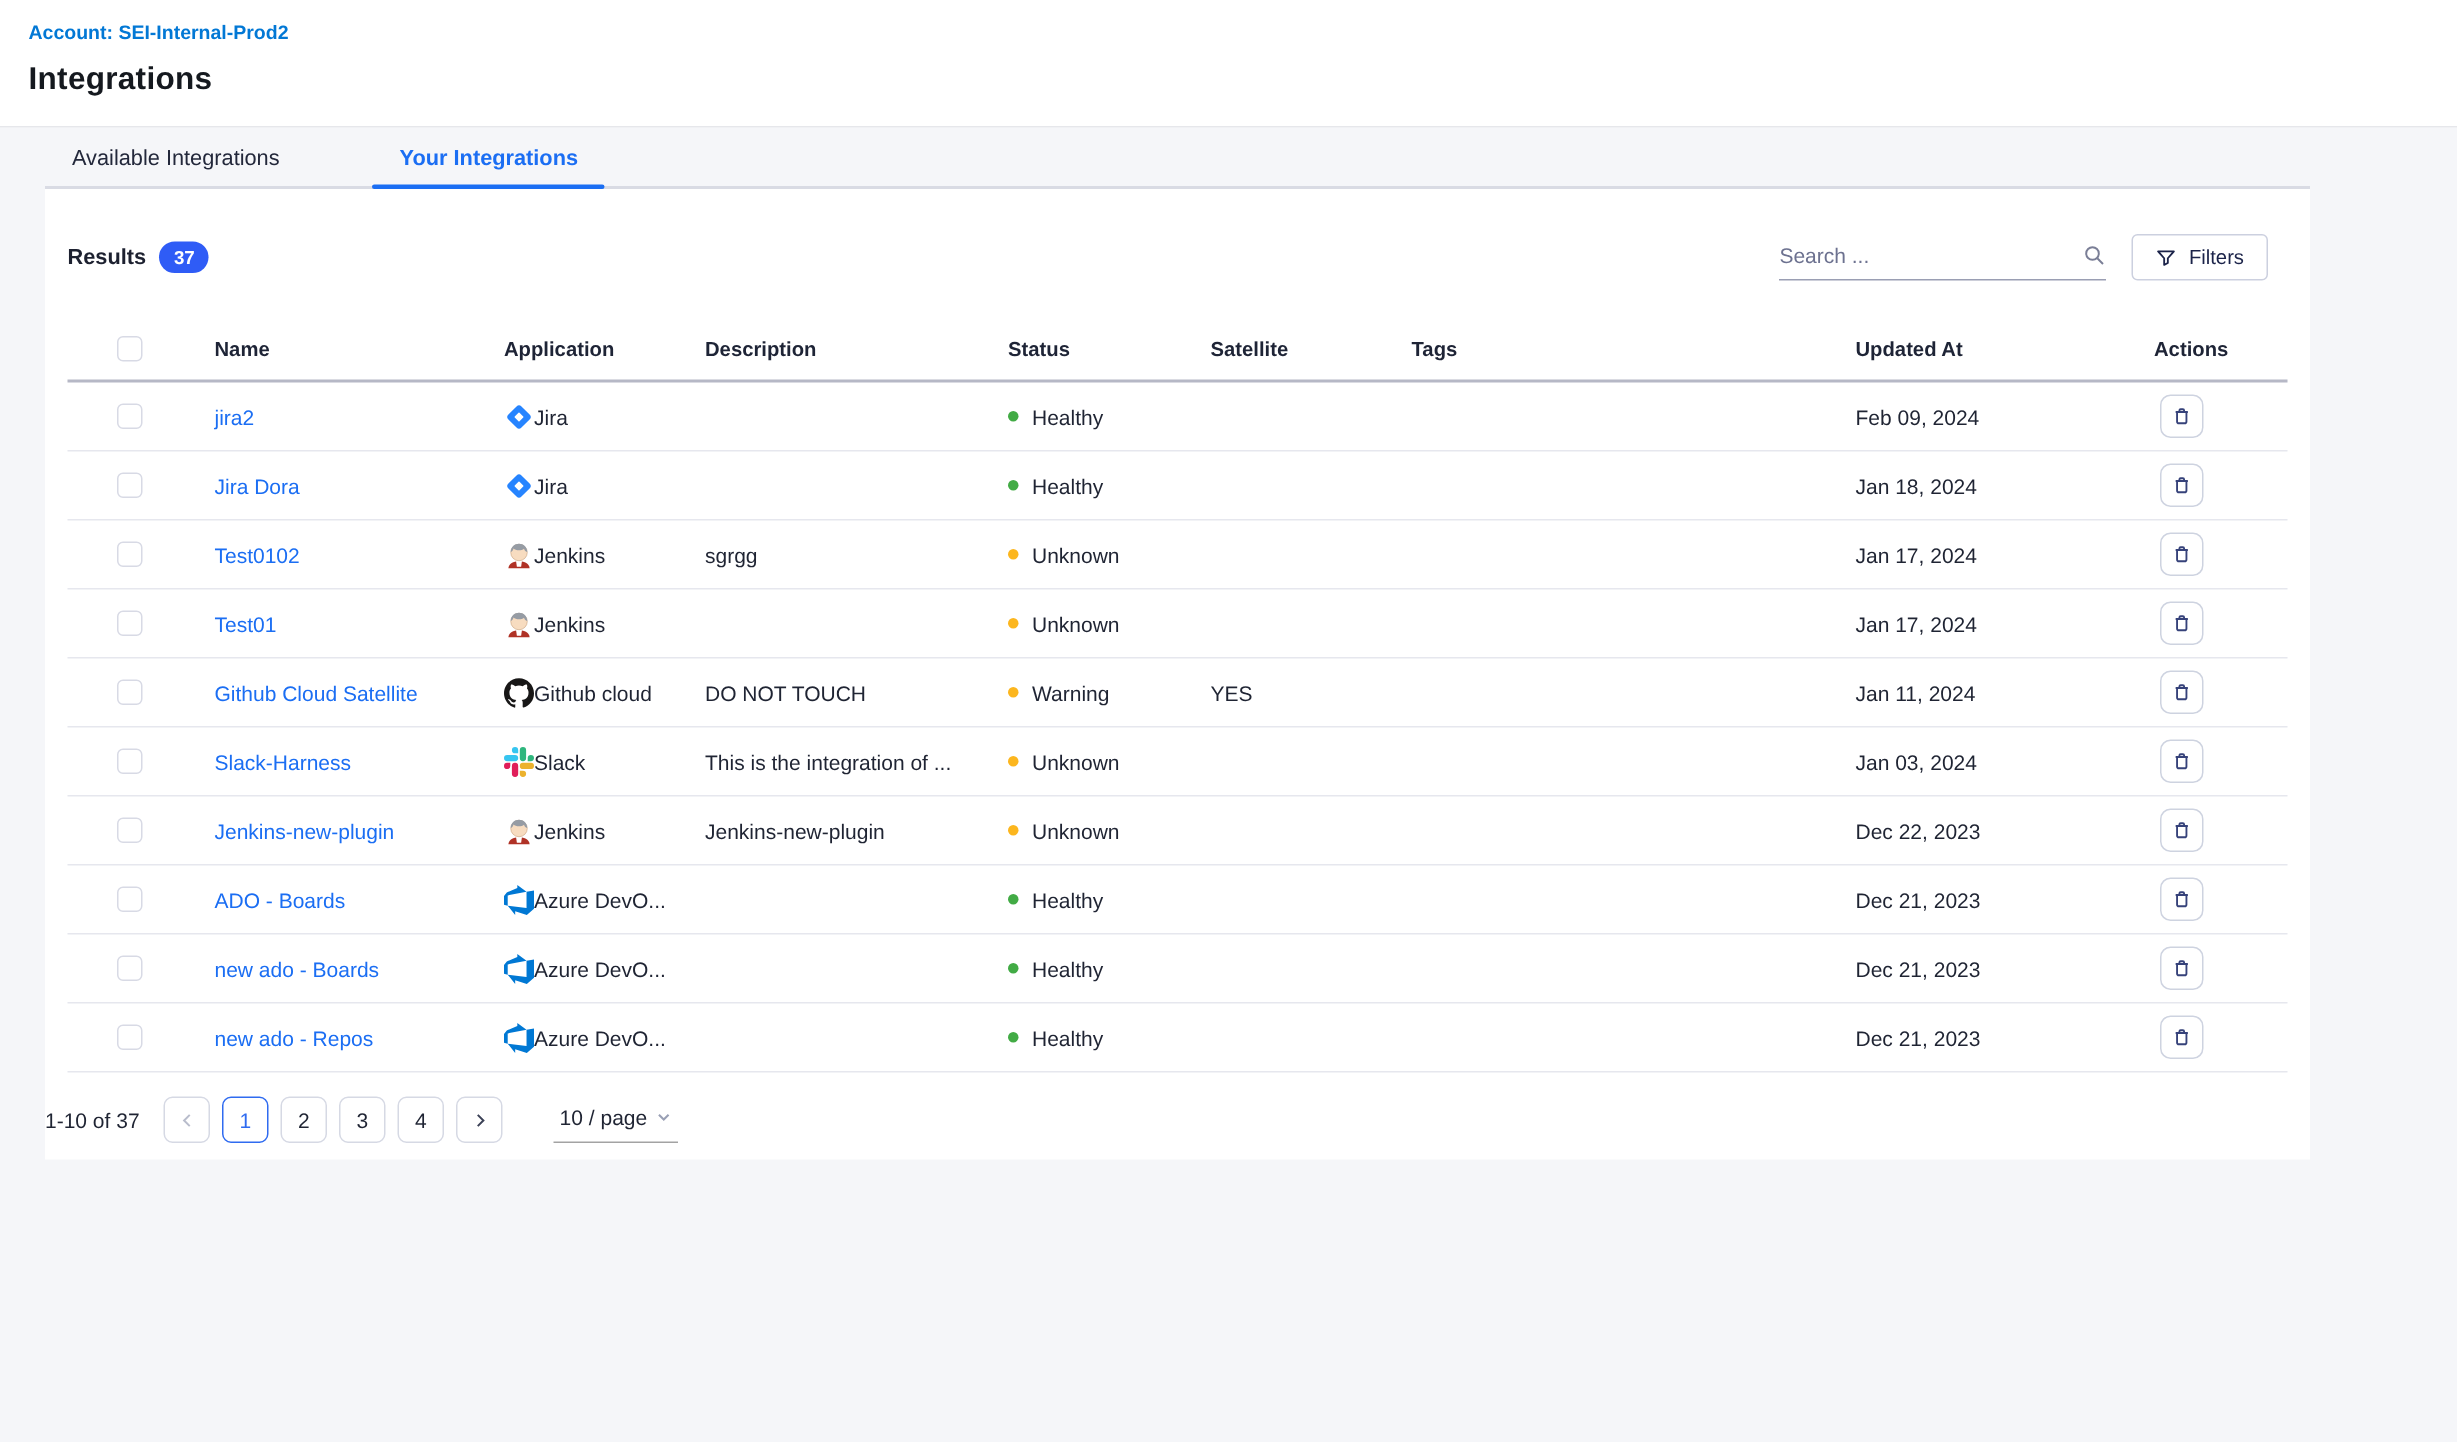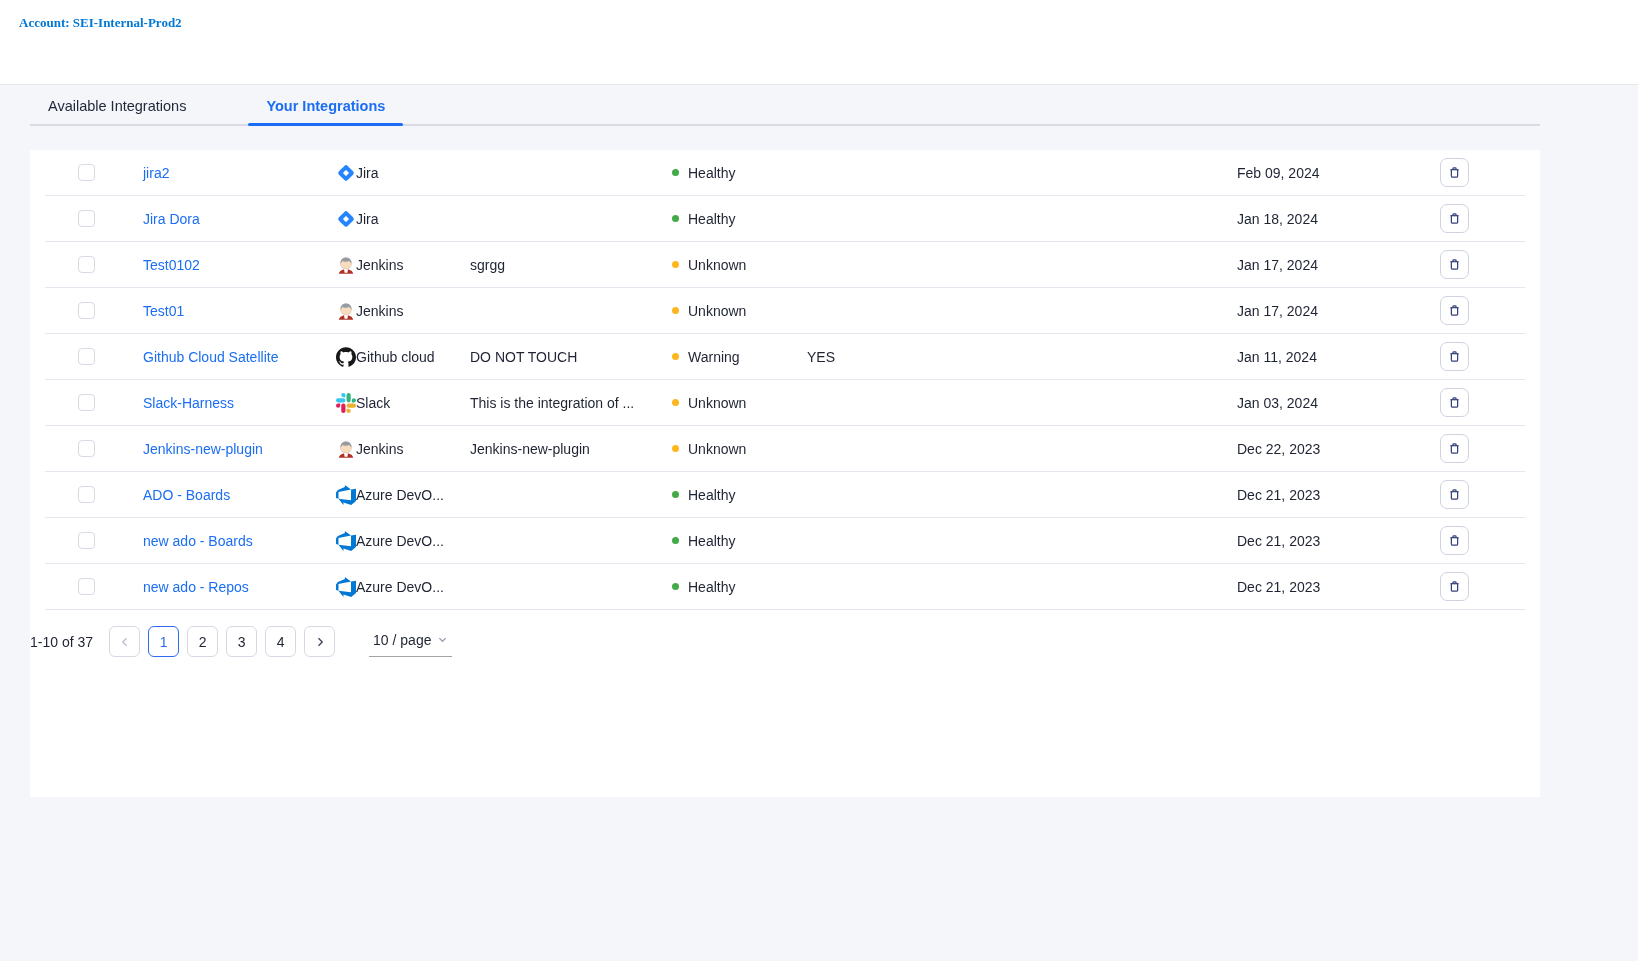--- a/index.html
+++ b/index.html
@@ -7,21 +7,21 @@
   body {
     font-family: "Liberation Sans", sans-serif;
     background:#f5f6f9;
     color:#1f2433;
   }
   
   .top-header {
     background:#fff; height:85px; padding:13px 0 0 19px;
     border-bottom:1px solid #e6e7eb;
   }
-  .account-link { font-size:13px; font-weight:700; color:#0278d5; text-decoration:none; display:inline-block; cursor:pointer;font-family:Liberation Serif, serif; }
+  .account-link { font-size:13px; font-weight:700; color:#0278d5; text-decoration:none; display:inline-block; cursor:pointer; }
   .page-title { font-size:21px; font-weight:700; color:#15191f; margin-top:10px; letter-spacing:.2px; }
   
   .tab-strip { padding:0; }
   .tabs {
     margin:0 98px 0 30px; display:flex; gap:44px;
     border-bottom:2px solid #d9dbe4; padding-left:0;
   }
   .tab {
     padding:13px 18px 10px; font-size:14.5px; color:#23283b;
     cursor:pointer; position:relative; white-space:nowrap;
@@ -108,33 +108,72 @@
   .page-size {
     margin-left:26px; display:flex; align-items:center; gap:6px;
     border-bottom:1px solid #a3a3a3; padding:5px 4px 8px; cursor:pointer;
   }
 </style>
 </head>
 <body>
 
 <header class="top-header">
   <a class="account-link">Account: SEI-Internal-Prod2</a>
+  <div class="page-title">Integrations</div>
 </header>
 
 <nav class="tab-strip">
   <div class="tabs">
     <div class="tab">Available Integrations</div>
     <div class="tab active">Your Integrations</div>
   </div>
 </nav>
 
 <main class="card">
 
+  <div class="toolbar">
+    <div class="results">
+      <span class="results-label">Results</span>
+      <span class="results-badge">37</span>
+    </div>
+    <div class="toolbar-right">
+      <div class="search-box">
+        <input type="text" placeholder="Search ..." style="">
+        <span style="display:inline-flex;">
+          <svg viewBox="0 0 16 16" width="16" height="16" fill="none" stroke="#7a7e96" stroke-width="1.3">
+              <circle cx="7" cy="7" r="4.2"></circle>
+              <path d="M10.2 10.2L14 14"></path>
+            </svg>
+        </span>
+      </div>
+      <button class="filters-btn">
+        <span style="display:inline-flex;">
+          <svg viewBox="0 0 16 16" width="14" height="14" fill="none" stroke="#1b2349" stroke-width="1.4">
+              <path d="M2 3h12l-4.6 5.2v3.6l-2.8 1.4V8.2z" stroke-linejoin="round"></path>
+            </svg>
+        </span>
+        <span>Filters</span>
+      </button>
+    </div>
+  </div>
 
   <div class="table">
+    <div class="thead">
+      <div class="cell cb">
+          <div class="checkbox"></div>
+        </div>
+      <div class="cell">Name</div>
+      <div class="cell">Application</div>
+      <div class="cell">Description</div>
+      <div class="cell">Status</div>
+      <div class="cell">Satellite</div>
+      <div class="cell">Tags</div>
+      <div class="cell">Updated At</div>
+      <div class="cell">Actions</div>
+    </div>
     <div class="tbody" id="rows">
   <div class="trow">
     <div class="cell cb">
             <div class="checkbox"></div>
           </div>
     <div class="cell name"><a class="name-link">jira2</a></div>
     <div class="cell app">
       <span class="app-icon">
               <svg viewBox="0 0 24 24">
                 <g transform="rotate(45 12 12)">

